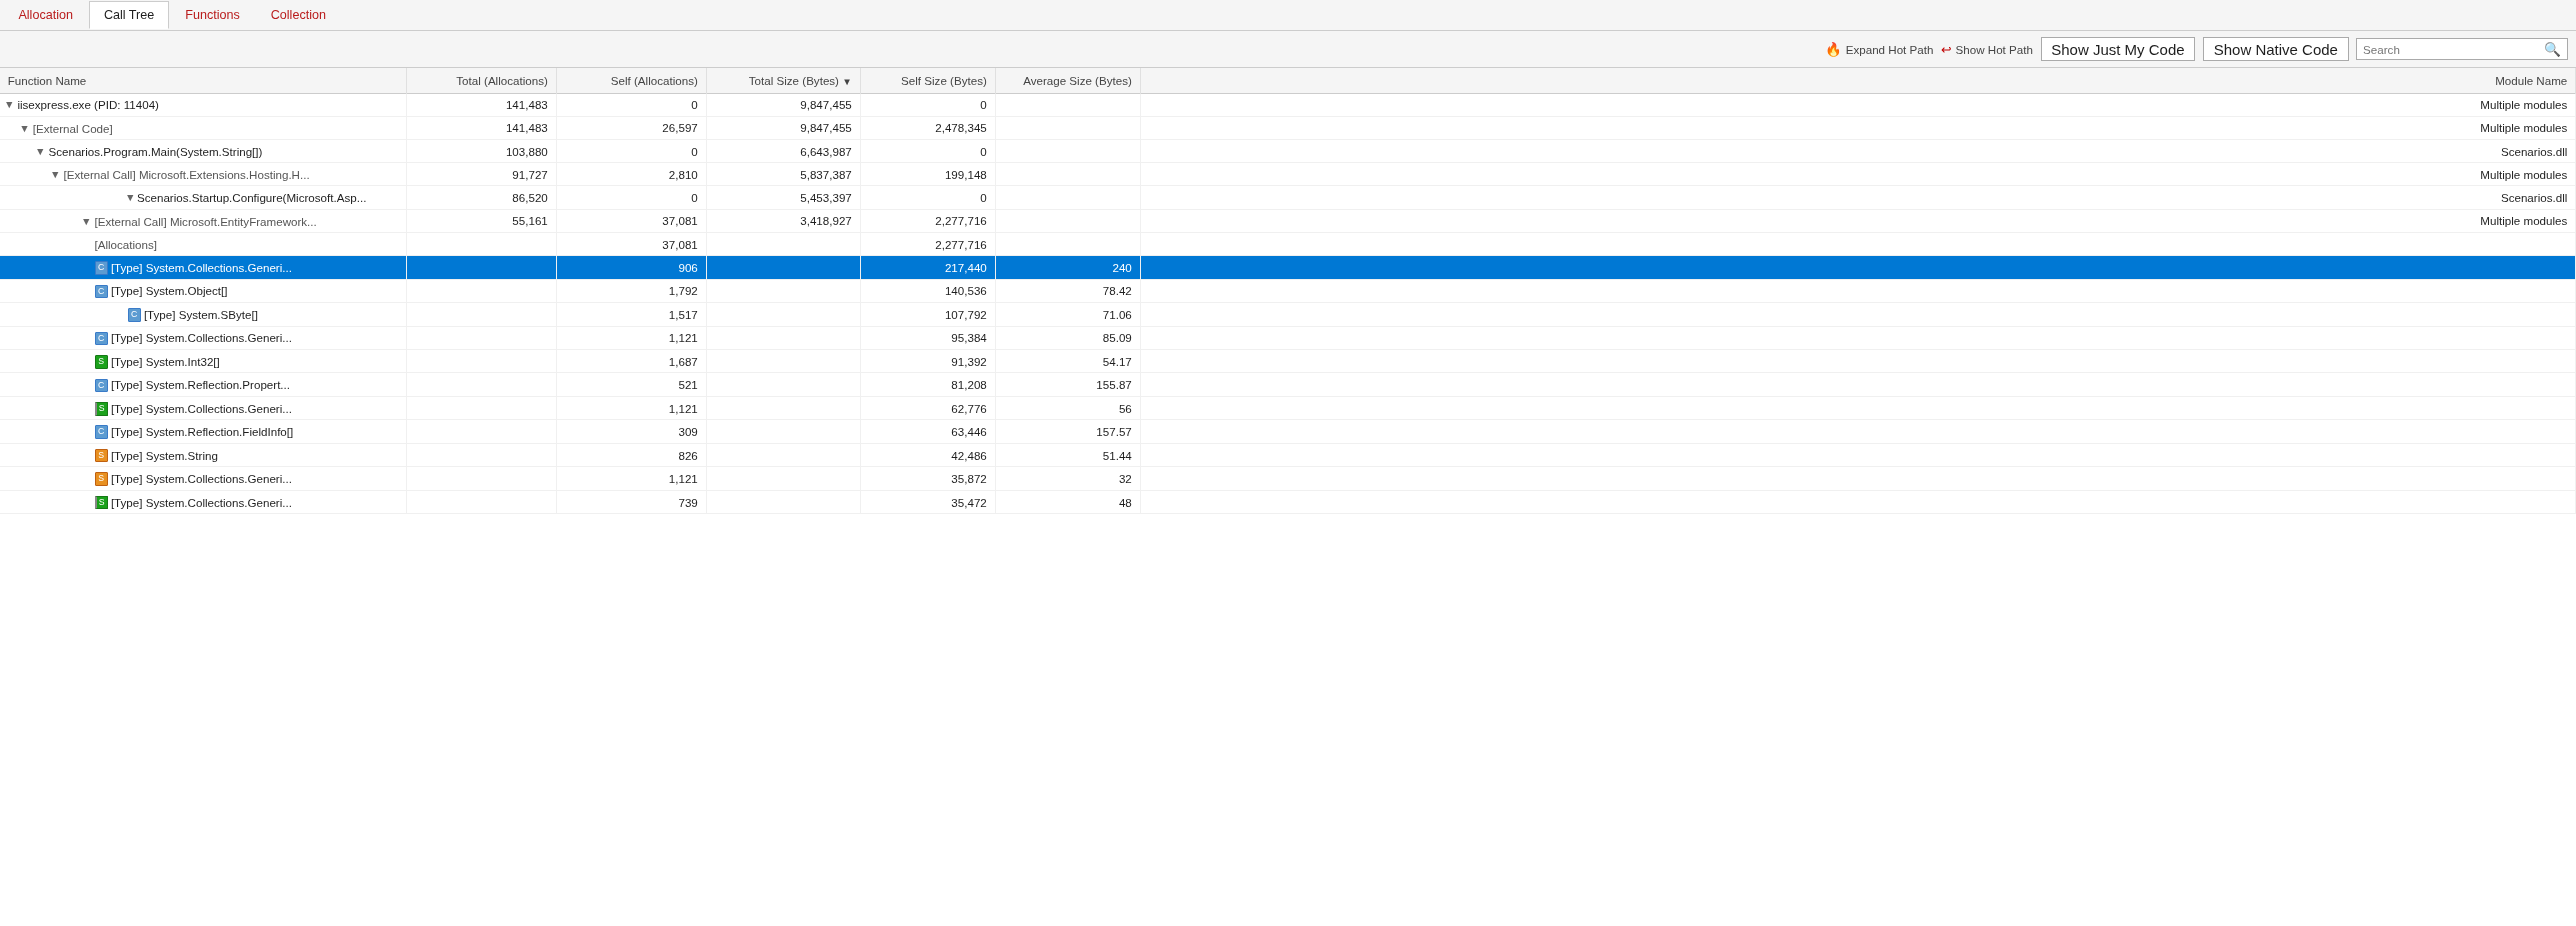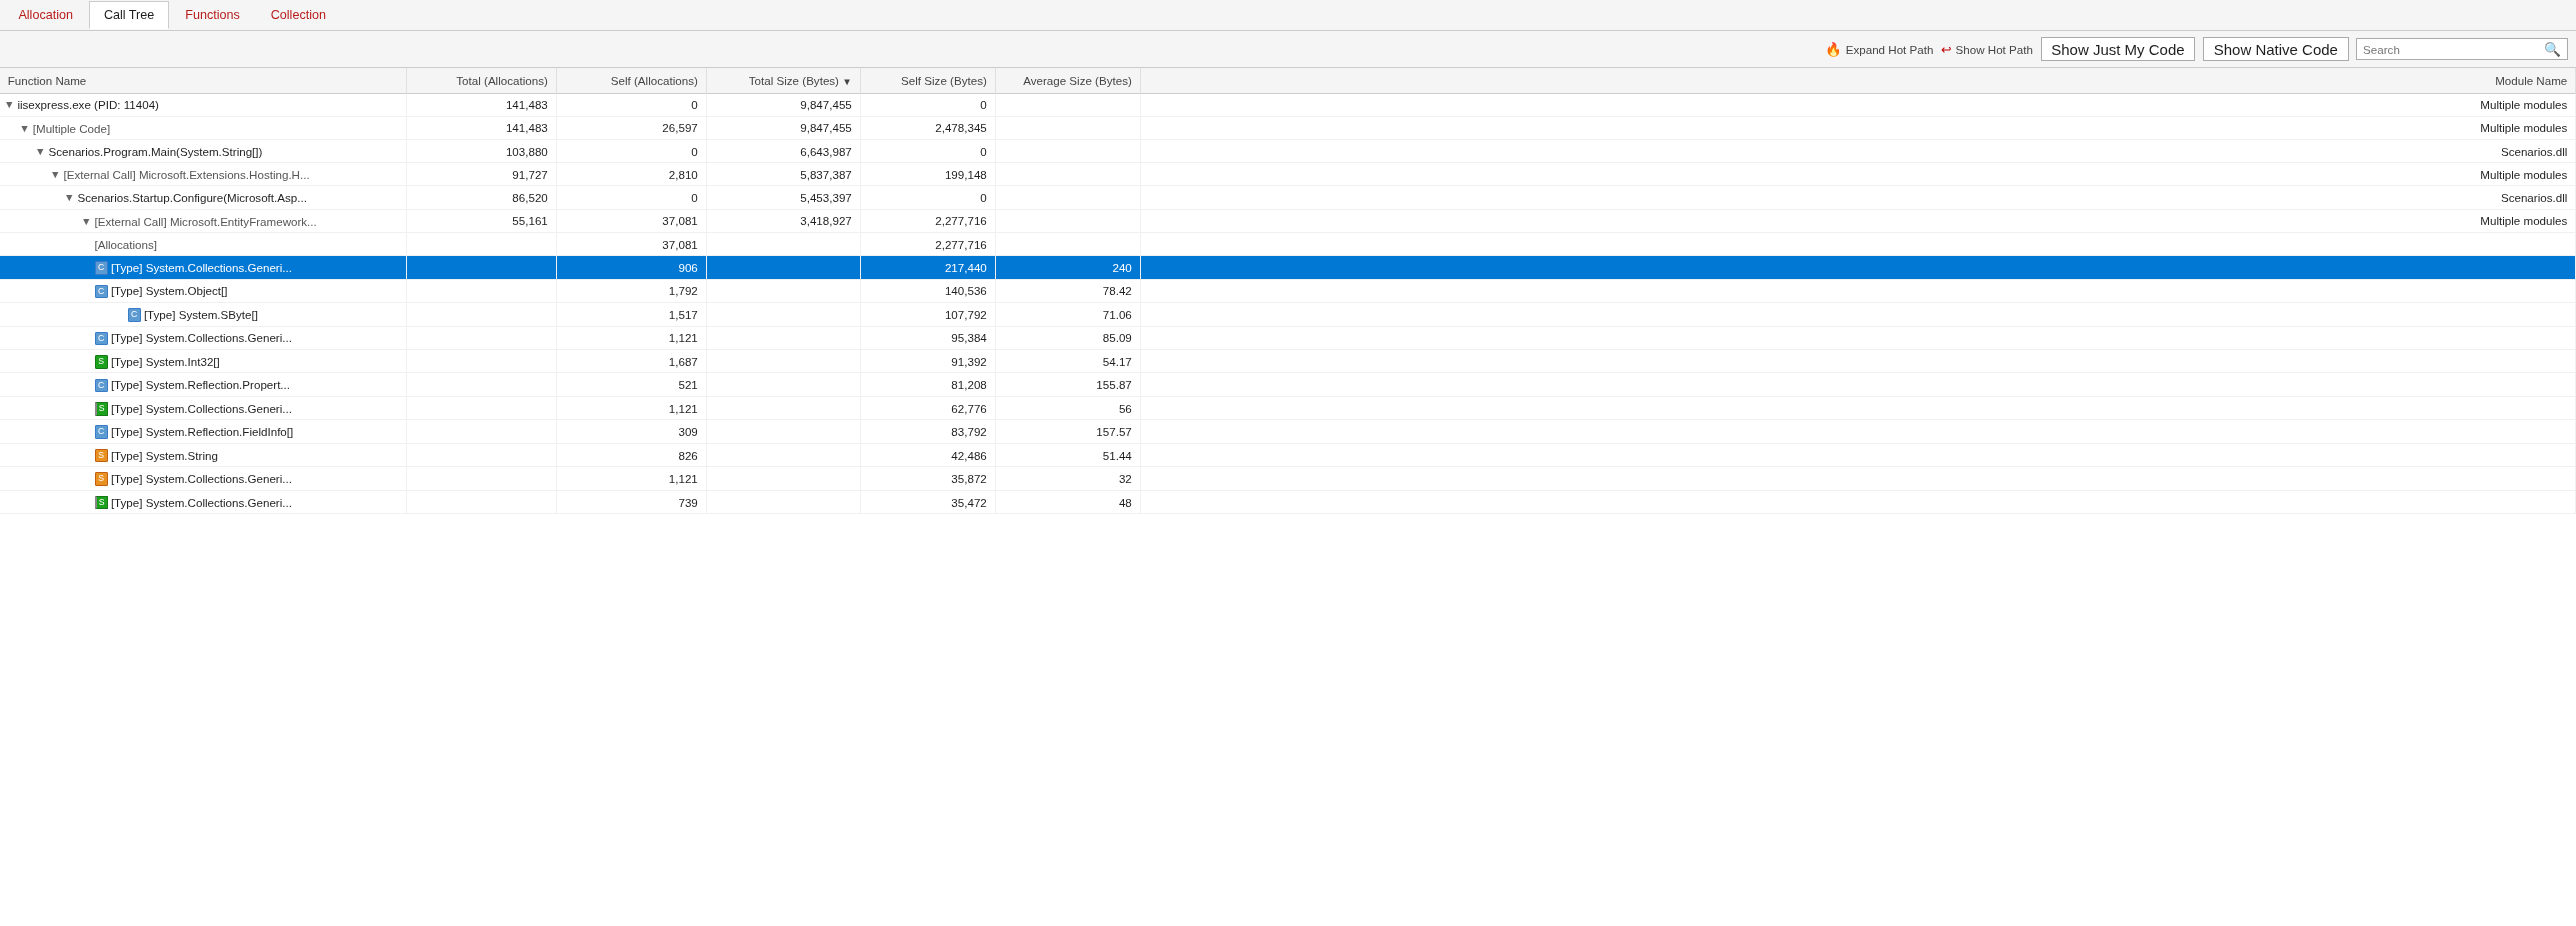--- a/index.html
+++ b/index.html
@@ -264,21 +264,21 @@
       <tr>
             <td style="padding-left: 3.9px;"><span class="tree-toggle">▼</span><span class="row-label">iisexpress.exe (PID: 11404)</span></td>
             <td>141,483</td>
             <td>0</td>
             <td>9,847,455</td>
             <td>0</td>
             <td></td>
             <td>Multiple modules</td>
           </tr>
           <tr>
-            <td style="padding-left: 19.3px;"><span class="tree-toggle">▼</span><span class="row-label" style="color: rgb(85, 85, 85);">[Multiple Code]</span></td>
+            <td style="padding-left: 19.3px;"><span class="tree-toggle">▼</span><span class="row-label" style="color: rgb(85, 85, 85);">[External Code]</span></td>
             <td>141,483</td>
             <td>26,597</td>
             <td>9,847,455</td>
             <td>2,478,345</td>
             <td></td>
             <td>Multiple modules</td>
           </tr>
           <tr>
             <td style="padding-left: 35px;"><span class="tree-toggle">▼</span><span class="row-label">Scenarios.Program.Main(System.String[])</span></td>
             <td>103,880</td>
@@ -291,21 +291,21 @@
           <tr>
             <td style="padding-left: 50px;"><span class="tree-toggle">▼</span><span class="row-label" style="color: rgb(85, 85, 85);">[External Call] Microsoft.Extensions.Hosting.H...</span></td>
             <td>91,727</td>
             <td>2,810</td>
             <td>5,837,387</td>
             <td>199,148</td>
             <td></td>
             <td>Multiple modules</td>
           </tr>
           <tr>
-            <td style="padding-left: 64px;"><span class="tree-toggle">▼</span><span class="row-label">Scenarios.Startup.Configure(Microsoft.Asp...</span></td>
+            <td style="padding-left: 92px; text-align: center;"><span class="tree-toggle">▼</span><span class="row-label">Scenarios.Startup.Configure(Microsoft.Asp...</span></td>
             <td>86,520</td>
             <td>0</td>
             <td>5,453,397</td>
             <td>0</td>
             <td></td>
             <td>Scenarios.dll</td>
           </tr>
           <tr>
             <td style="padding-left: 81px;"><span class="tree-toggle">▼</span><span class="row-label" style="color: rgb(85, 85, 85);">[External Call] Microsoft.EntityFramework...</span></td>
             <td>55,161</td>
@@ -385,21 +385,21 @@
             <td></td>
             <td>62,776</td>
             <td>56</td>
             <td></td>
           </tr>
           <tr>
             <td style="padding-left: 81px;"><span class="tree-toggle"></span><span class="icon-class">C</span><span class="row-label">[Type] System.Reflection.FieldInfo[]</span></td>
             <td></td>
             <td>309</td>
             <td></td>
-            <td>83,792</td>
+            <td>63,446</td>
             <td>157.57</td>
             <td></td>
           </tr>
           <tr>
             <td style="padding-left: 81px;"><span class="tree-toggle"></span><span class="icon-class" style="background: rgb(232, 144, 32); border-color: rgb(192, 96, 16);">S</span><span class="row-label">[Type] System.String</span></td>
             <td></td>
             <td>826</td>
             <td></td>
             <td>42,486</td>
             <td>51.44</td>

